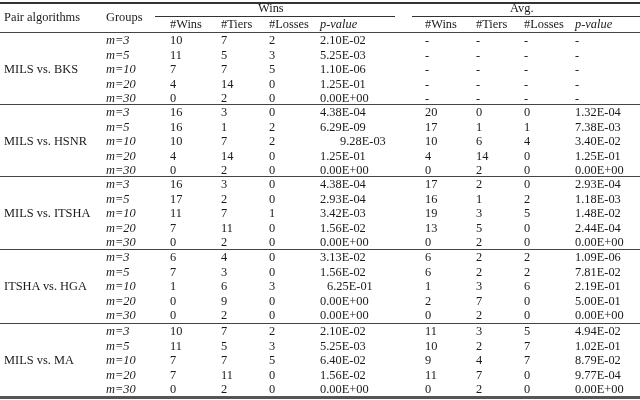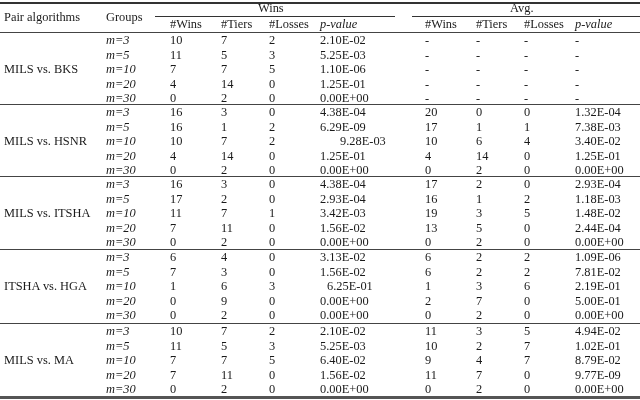--- a/index.html
+++ b/index.html
@@ -306,21 +306,21 @@
       </div>
       <div>
         <div class="cell it" style="left: 106px; top: 367.5px;">m=20</div>
         <div class="cell" style="left: 170px; top: 367.5px;">7</div>
         <div class="cell" style="left: 221px; top: 367.5px;">11</div>
         <div class="cell" style="left: 269px; top: 367.5px;">0</div>
         <div class="cell" style="left: 320px; top: 367.5px;">1.56E-02</div>
         <div class="cell" style="left: 425px; top: 367.5px;">11</div>
         <div class="cell" style="left: 476px; top: 367.5px;">7</div>
         <div class="cell" style="left: 524px; top: 367.5px;">0</div>
-        <div class="cell" style="left: 575px; top: 367.5px;">9.77E-09</div>
+        <div class="cell" style="left: 575px; top: 367.5px;">9.77E-04</div>
       </div>
       <div>
         <div class="cell it" style="left: 106px; top: 382px;">m=30</div>
         <div class="cell" style="left: 170px; top: 382px;">0</div>
         <div class="cell" style="left: 221px; top: 382px;">2</div>
         <div class="cell" style="left: 269px; top: 382px;">0</div>
         <div class="cell" style="left: 320px; top: 382px;">0.00E+00</div>
         <div class="cell" style="left: 425px; top: 382px;">0</div>
         <div class="cell" style="left: 476px; top: 382px;">2</div>
         <div class="cell" style="left: 524px; top: 382px;">0</div>

